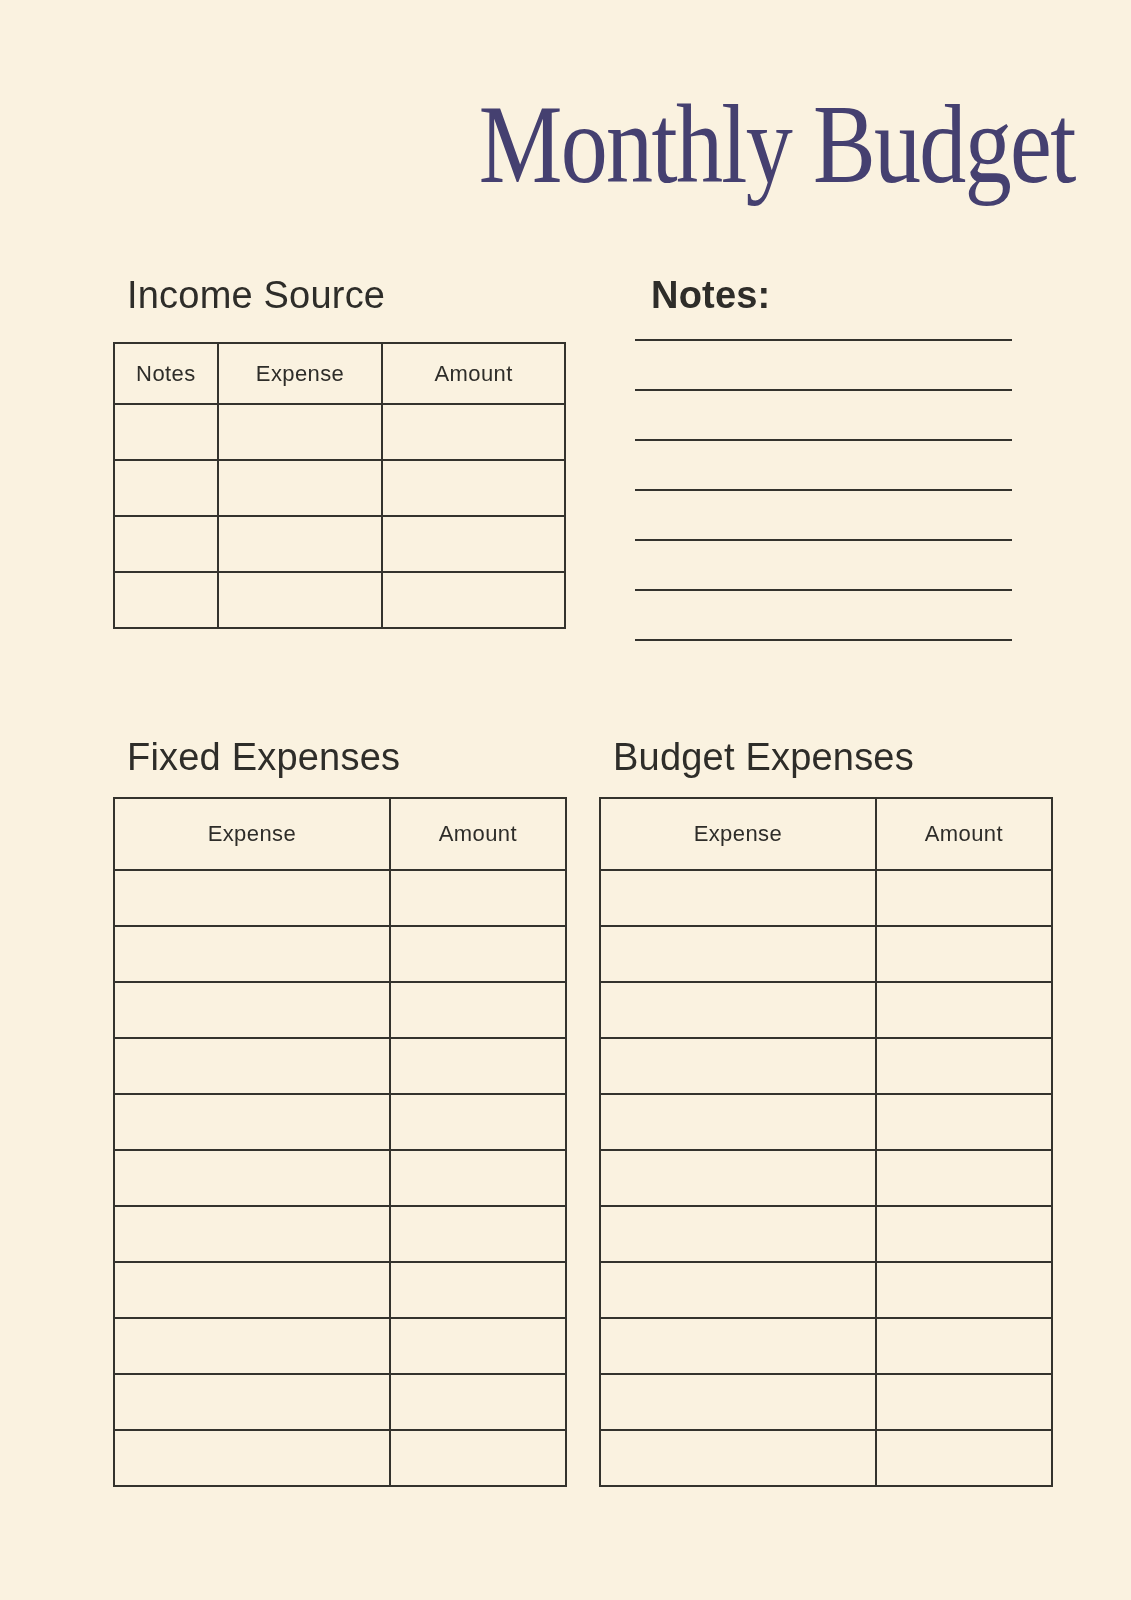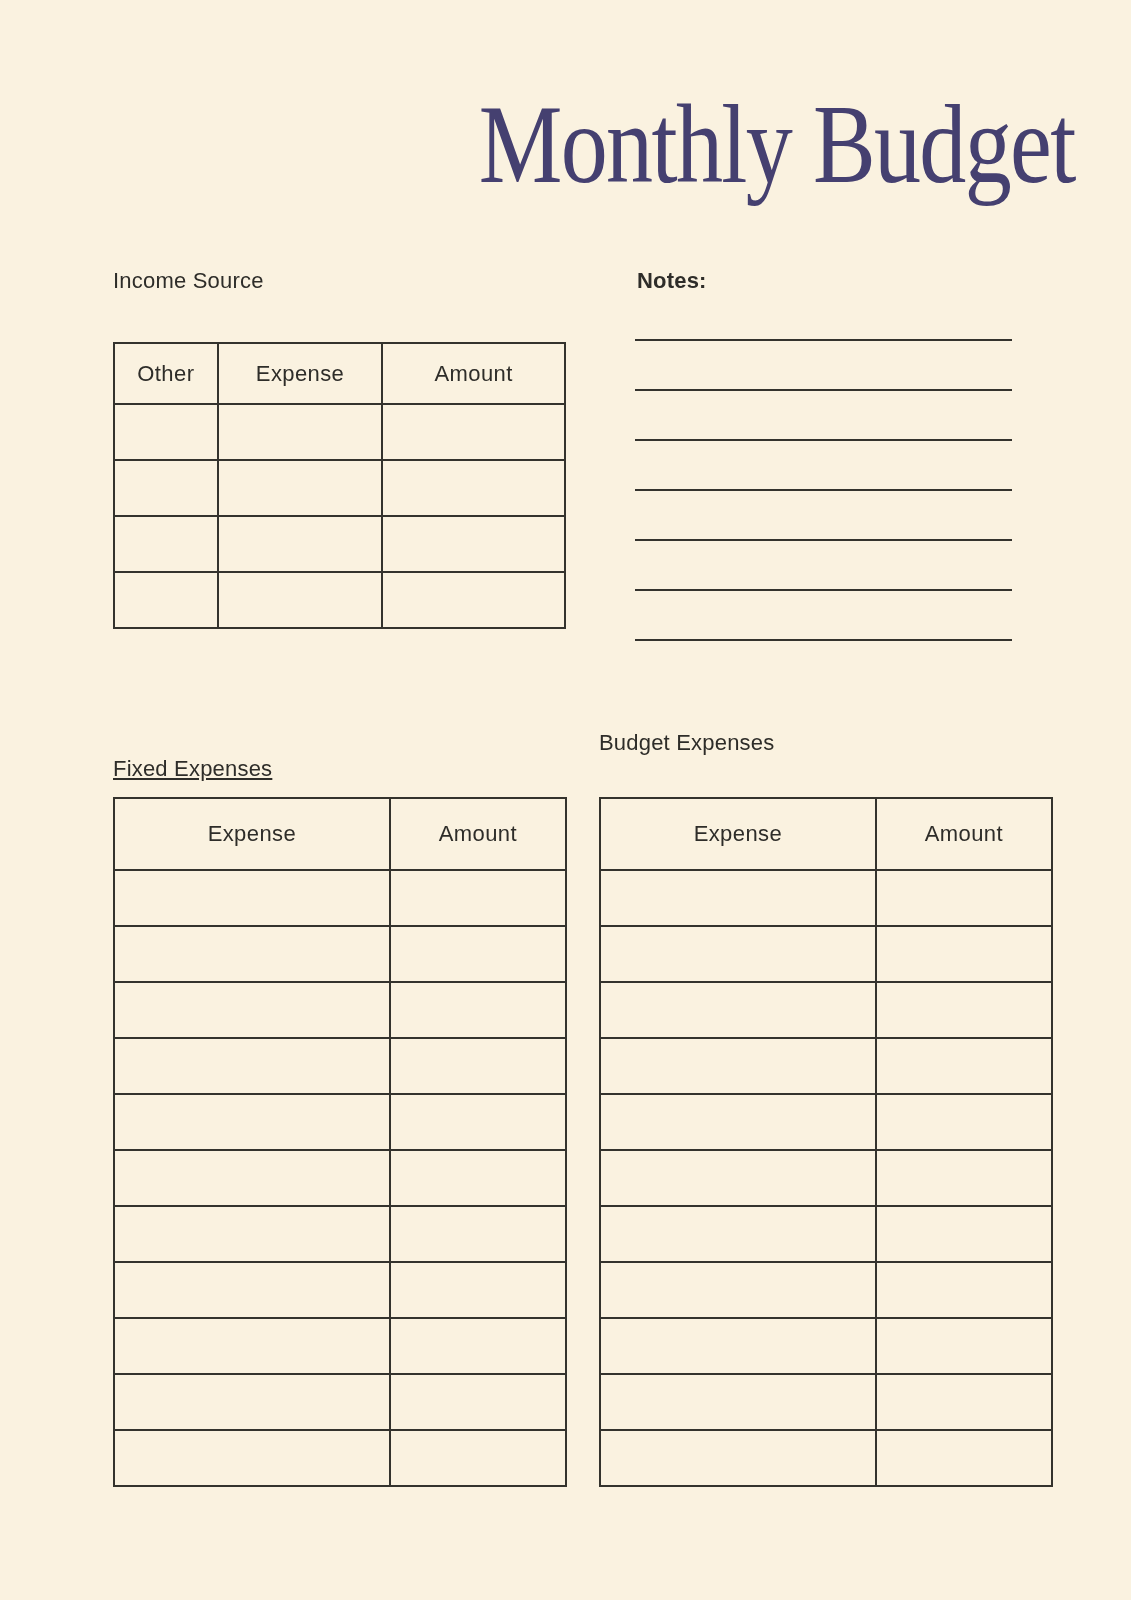--- a/index.html
+++ b/index.html
@@ -39,30 +39,30 @@
   .title .stretch {
     display: inline-block;
     transform: scaleX(0.84);
     transform-origin: 50% 50%;
     letter-spacing: -2px;
   }
 
   
   .section-heading {
     position: absolute;
-    margin: 0;
-    font-size: 22px;
+    margin: 14px;
+    font-size: 38px;
     line-height: 36px;
     font-weight: 500;
     letter-spacing: 0.2px;
     color: var(--text);
   }
   .h-income { left: 113px; top: 263px; }
   .h-notes  { left: 637px; top: 263px; font-weight: bold; }
-  .h-fixed  { left: 113px; top: 751px; text-decoration: underline; }
+  .h-fixed  { left: 113px; top: 725px; }
   .h-other  { left: 599px; top: 725px; }
 
   
   table.budget-table {
     position: absolute;
     border-collapse: collapse;
     table-layout: fixed;
     background: transparent;
   }
   table.budget-table th,
@@ -118,21 +118,21 @@
   <h2 class="section-heading h-notes">Notes:</h2>
 
   <table class="budget-table t-income">
     <colgroup>
       <col class="c-date">
       <col class="c-source">
       <col class="c-amount3">
     </colgroup>
     <thead>
       <tr>
-          <th>Other</th>
+          <th>Notes</th>
           <th>Expense</th>
           <th>Amount</th>
         </tr>
     </thead>
     <tbody>
         <tr>
           <td></td>
           <td></td>
           <td></td>
         </tr>

